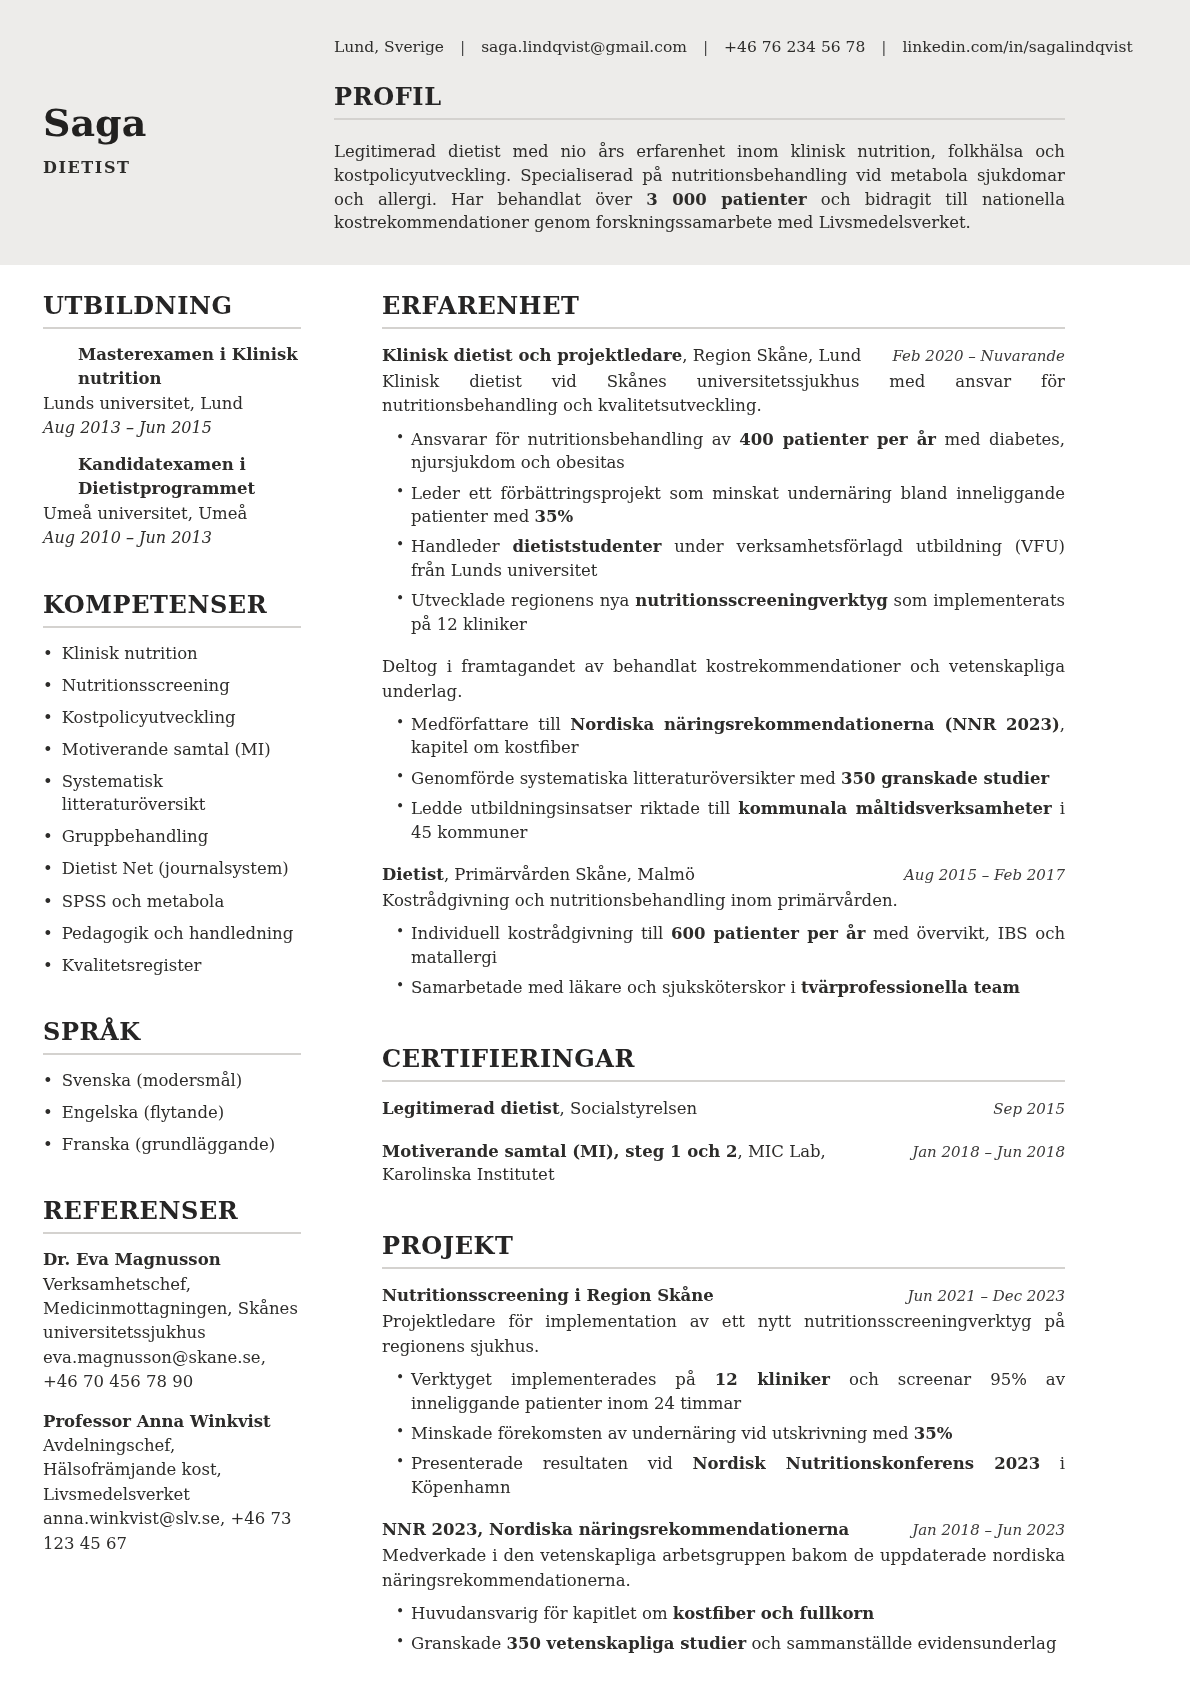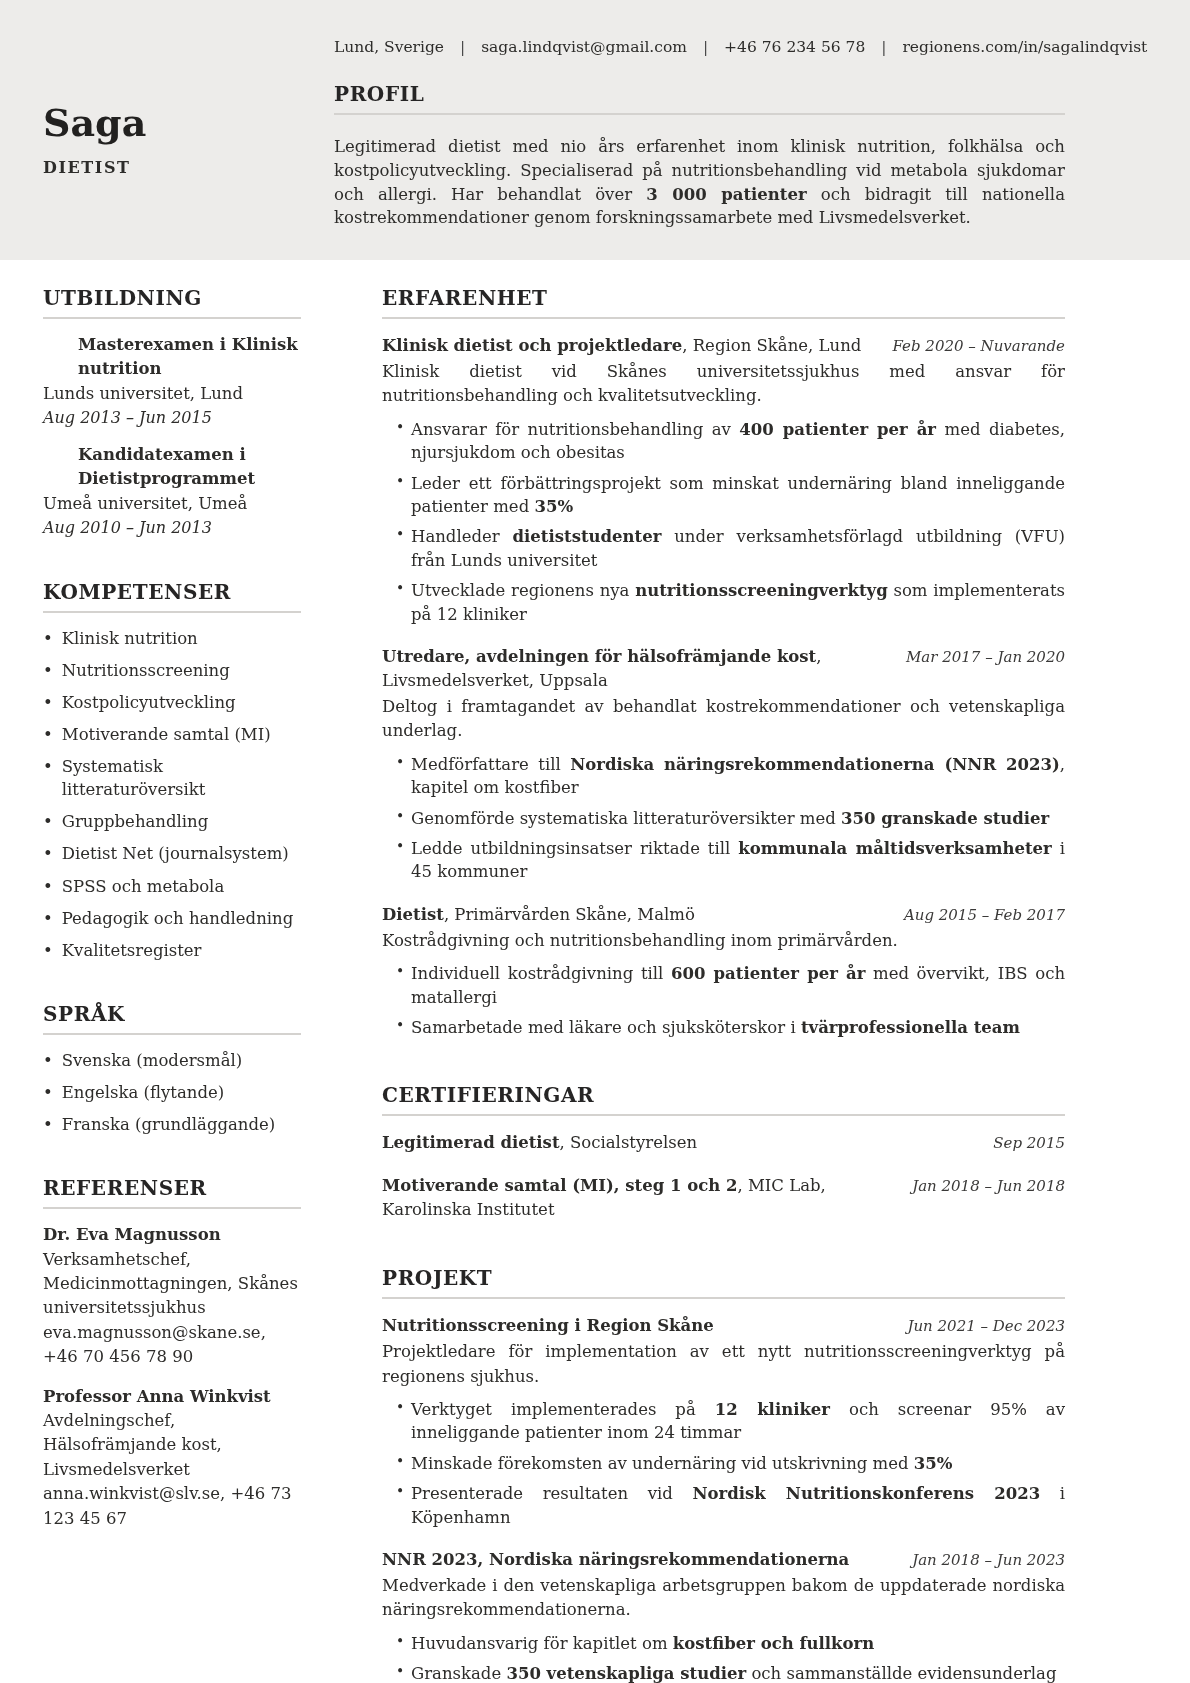--- a/index.html
+++ b/index.html
@@ -10,21 +10,21 @@
   
   .header { background: #edecea; display: flex; padding: 38px 125px 30px 43px; }
   .header-left { width: 258px; flex-shrink: 0; margin-right: 33px; padding-top: 62px; }
   .name { font-size: 38px; line-height: 1.22; font-weight: 700; color: #222120; }
   .name span { display: block; }
   .person-role { margin-top: 12px; font-size: 16px; font-weight: 700; letter-spacing: 1.6px; color: #2d2c2a; }
   .header-right { flex: 1; min-width: 0; }
   .contact-bar { font-size: 15.5px; color: #2d2c2a; white-space: nowrap; }
   .contact-bar .sep { margin: 0 11px; color: #4a4a4a; }
 
-  .section-heading { font-size: 20px; font-weight: 700; letter-spacing: .6px; color: #262525;
+  .section-heading { font-size: 24px; font-weight: 700; letter-spacing: .6px; color: #262525;
                      padding-bottom: 7px; border-bottom: 2px solid #d4d2cf; }
   .header .section-heading { margin-top: 26px; }
   .profile-text { margin-top: 20px; font-size: 16.5px; line-height: 1.44; text-align: justify; }
   b { font-weight: 700; }
 
   
   .body { display: flex; padding: 26px 125px 0 43px; column-gap: 33px; }
 
   .sidebar { width: 258px; flex-shrink: 0; }
   .side-section { margin-bottom: 40px; }
@@ -63,21 +63,21 @@
       <div class="person-role">DIETIST</div>
     </div>
     <div class="header-right">
       <div class="contact-bar">
   <span>Lund, Sverige</span>
 <span class="sep">|</span>
   <span>saga.lindqvist@gmail.com</span>
 <span class="sep">|</span>
   <span>+46 76 234 56 78</span>
 <span class="sep">|</span>
-  <span>regionens.com/in/sagalindqvist</span>
+  <span>linkedin.com/in/sagalindqvist</span>
 </div>
       <h2 class="section-heading">PROFIL</h2>
       <p class="profile-text"><span>Legitimerad dietist med nio års erfarenhet inom klinisk nutrition, folkhälsa och kostpolicyutveckling. Specialiserad på nutritionsbehandling vid metabola sjukdomar och allergi. Har behandlat över </span><b>3 000 patienter</b><span> och bidragit till nationella kostrekommendationer genom forskningssamarbete med Livsmedelsverket.</span></p>
     </div>
   </header>
 
   <div class="body">
 
     <aside class="sidebar">
       <section class="side-section">
@@ -202,24 +202,20 @@
     <p class="entry-summary">Klinisk dietist vid Skånes universitetssjukhus med ansvar för nutritionsbehandling och kvalitetsutveckling.</p>
     <ul class="entry-bullets">
                 <li><span>Ansvarar för nutritionsbehandling av </span><b>400 patienter per år</b><span> med diabetes, njursjukdom och obesitas</span></li>
                 <li><span>Leder ett förbättringsprojekt som minskat undernäring bland inneliggande patienter med </span><b>35%</b></li>
                 <li><span>Handleder </span><b>dietiststudenter</b><span> under verksamhetsförlagd utbildning (VFU) från Lunds universitet</span></li>
                 <li><span>Utvecklade regionens nya </span><b>nutritionsscreeningverktyg</b><span> som implementerats på 12 kliniker</span></li>
               </ul>
   </article>
 
   <article class="entry">
-    <div class="entry-head">
-      <div class="entry-title"><b>Utredare, avdelningen för hälsofrämjande kost</b><span>, Livsmedelsverket, Uppsala</span></div>
-      <div class="entry-dates">Mar 2017 – Jan 2020</div>
-    </div>
     <p class="entry-summary">Deltog i framtagandet av behandlat kostrekommendationer och vetenskapliga underlag.</p>
     <ul class="entry-bullets">
                 <li><span>Medförfattare till </span><b>Nordiska näringsrekommendationerna (NNR 2023)</b><span>, kapitel om kostfiber</span></li>
                 <li><span>Genomförde systematiska litteraturöversikter med </span><b>350 granskade studier</b></li>
                 <li><span>Ledde utbildningsinsatser riktade till </span><b>kommunala måltidsverksamheter</b><span> i 45 kommuner</span></li>
               </ul>
   </article>
 
   <article class="entry">
     <div class="entry-head">

